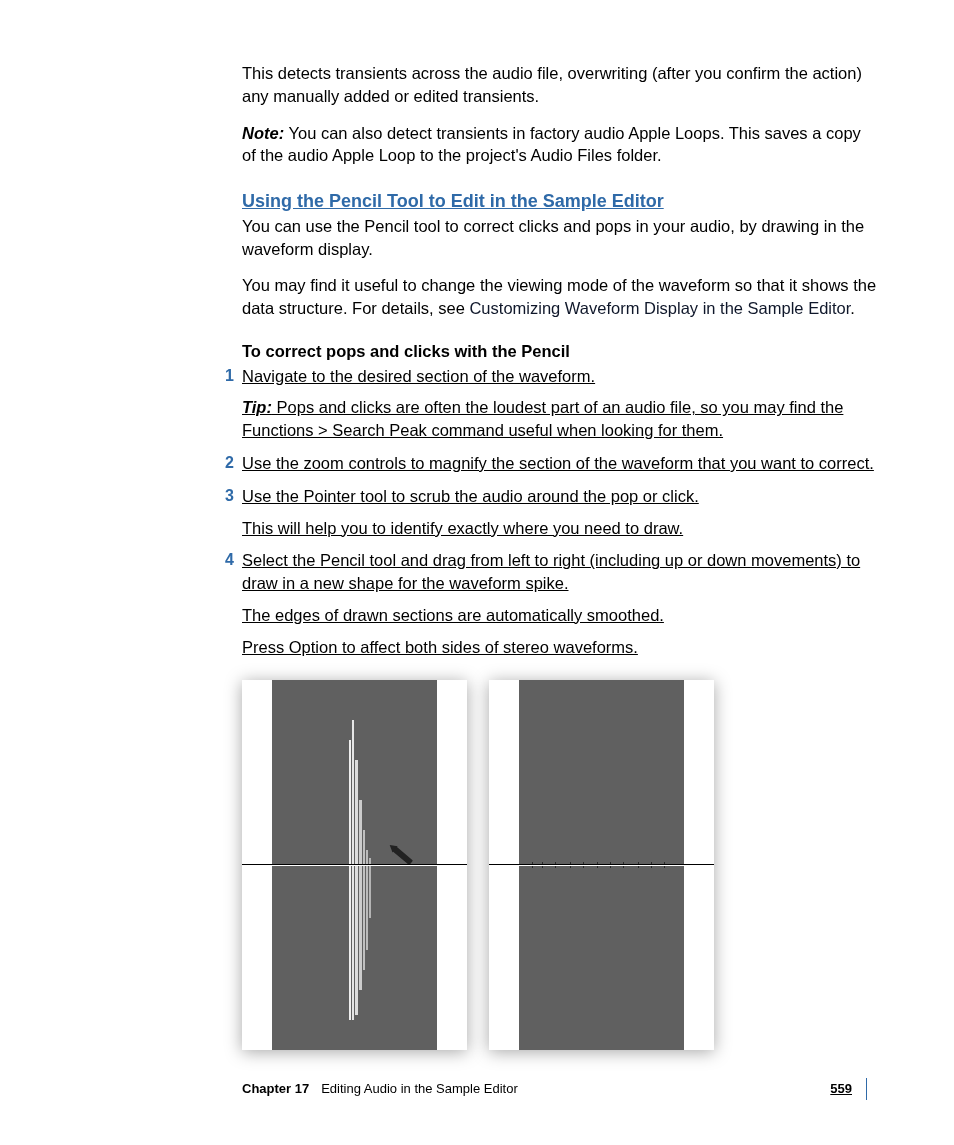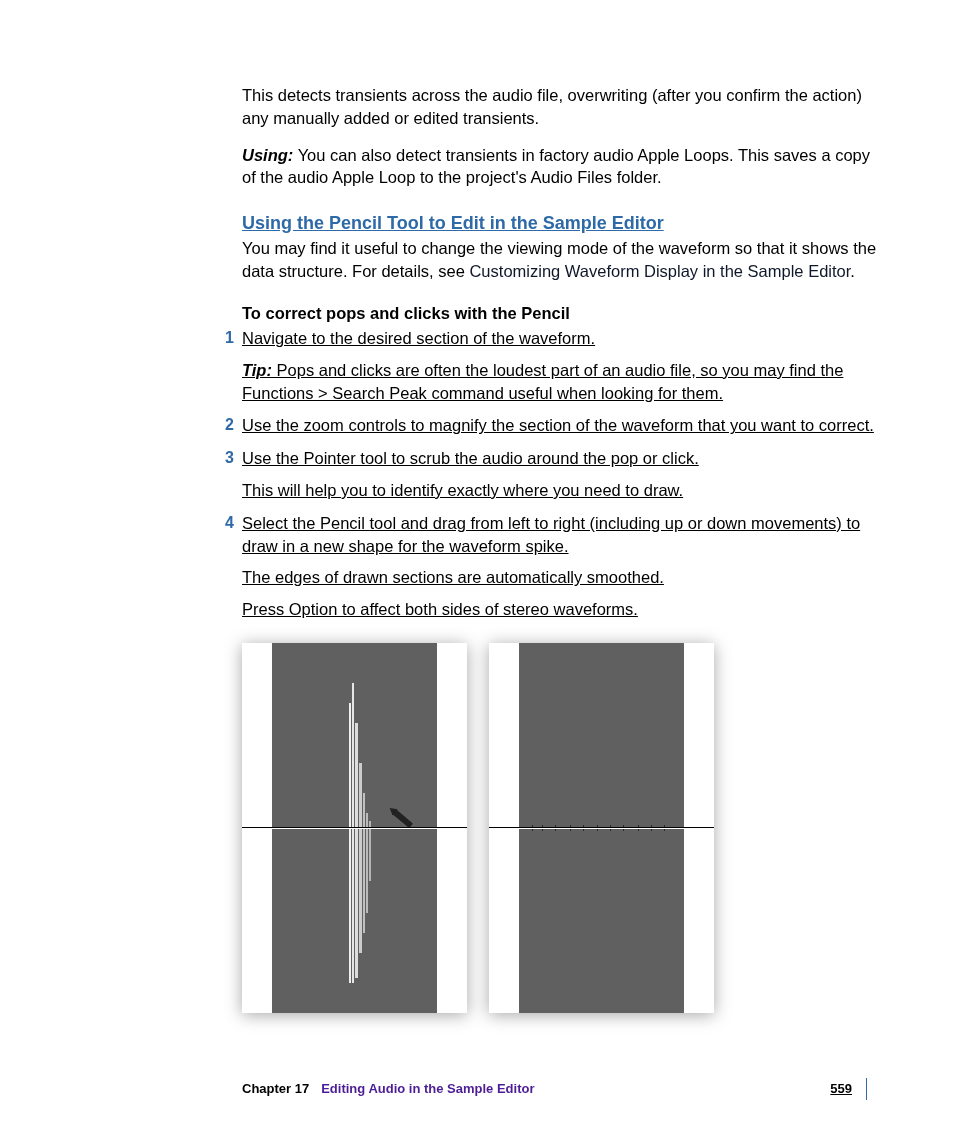--- a/index.html
+++ b/index.html
@@ -7,21 +7,21 @@
     font-family: "Myriad Pro", "Segoe UI", "Helvetica Neue", Arial, sans-serif;
     font-size: 16.5px;
     line-height: 1.38;
     color: #000;
     background: #fff;
     width: 954px;
     height: 1145px;
     position: relative;
   }
   .page {
-    padding: 84px 77px 0 242px;
+    padding: 62px 77px 0 242px;
   }
   p { margin-bottom: 14px; }
   .note-label, .tip-label { font-weight: 700; font-style: italic; }
   .heading-blue {
     color: #2f6aa8;
     font-weight: 700;
     font-size: 18px;
     margin-top: 22px;
     margin-bottom: 1px;
     text-decoration: underline;
@@ -117,38 +117,39 @@
     position: absolute;
     left: 242px;
     right: 77px;
     bottom: 45px;
     display: flex;
     align-items: center;
     font-size: 13px;
     text-align: center;
   }
   .footer .chap-lbl { font-weight: 700; margin-right: 12px; }
-  .footer .chap-title { color: #4c1d95; font-weight: bold; }
+  .footer .chap-title { color: #000000; }
   .footer .pno { margin-left: auto; font-weight: 700; text-decoration: underline; }
   .footer .rule {
     width: 1px; height: 22px; background: #2f6aa8;
     margin-left: 14px; margin-right: 10px;
   }
 </style>
 </head>
 <body>
 
 <div class="page">
   <p>This detects transients across the audio file, overwriting (after you confirm the action) any manually added or edited transients.</p>
 
   <p>
-    <span class="note-label">Using:</span><span> You can also detect transients in factory audio Apple Loops. This saves a copy of the audio Apple Loop to the project's Audio Files folder.</span>
+    <span class="note-label">Note:</span><span> You can also detect transients in factory audio Apple Loops. This saves a copy of the audio Apple Loop to the project's Audio Files folder.</span>
   </p>
 
   <h2 class="heading-blue">Using the Pencil Tool to Edit in the Sample Editor</h2>
+  <p>You can use the Pencil tool to correct clicks and pops in your audio, by drawing in the waveform display.</p>
 
   <p>
     <span>You may find it useful to change the viewing mode of the waveform so that it shows the data structure. For details, see </span><span class="link-gray">Customizing Waveform Display in the Sample Editor</span><span>.</span>
   </p>
 
   <div class="sub-head">To correct pops and clicks with the Pencil</div>
 
   <ol class="steps">
     <li>
       <div>Navigate to the desired section of the waveform.</div>

